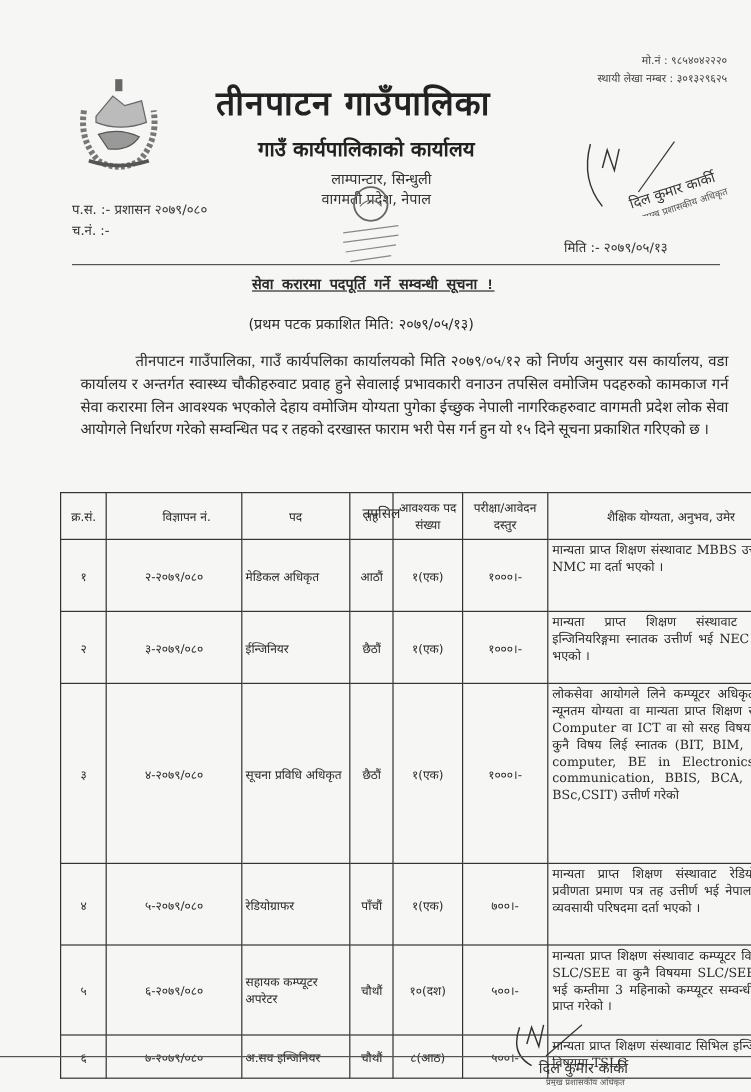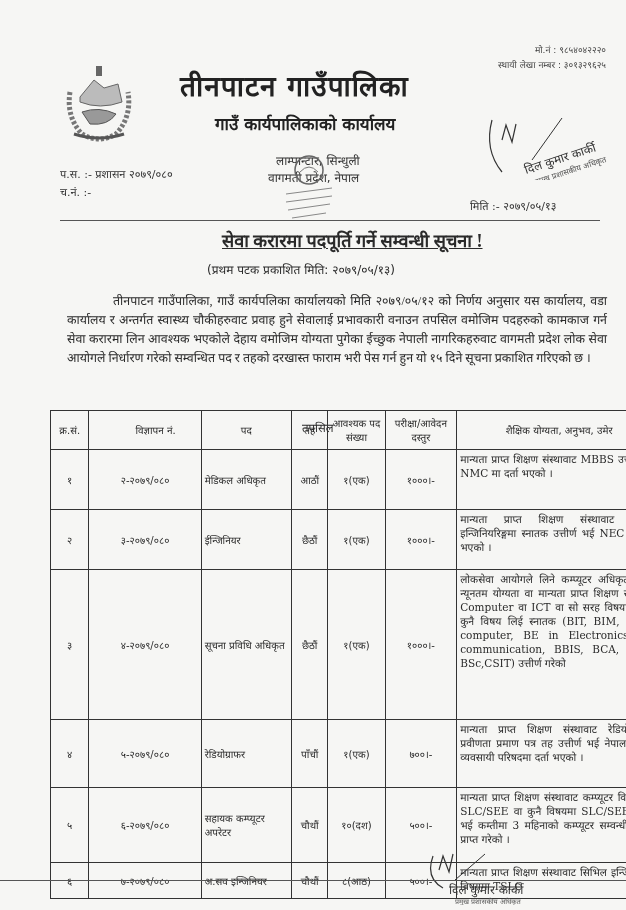--- a/index.html
+++ b/index.html
@@ -3,26 +3,26 @@
 <meta charset="utf-8">
 <style>
   html, body { margin:0; padding:0; }
   body { width:626px; height:910px; background:#f6f6f4; position:relative; overflow:hidden;
          font-family:"DejaVu Serif", serif; color:#2a2a2a; }
   .abs { position:absolute; }
   .contact { right:20px; font-size:9px; color:#444; font-family:"DejaVu Sans", sans-serif; }
   .emblem { left:60px; top:62px; width:78px; height:82px; }
   .title { left:180px; top:66px; font-size:28px; font-weight:bold; letter-spacing:1px; color:#222; font-family:"DejaVu Sans", sans-serif; }
   .subtitle { left:215px; top:112px; font-size:17px; font-weight:bold; color:#222; font-family:"DejaVu Sans", sans-serif; }
-  .addr { font-size:12px; color:#333; font-family:"DejaVu Sans", sans-serif;margin-top:12px; }
+  .addr { font-size:12px; color:#333; font-family:"DejaVu Sans", sans-serif; }
   .ref { font-size:11px; color:#333; font-family:"DejaVu Sans", sans-serif; }
   .stamp { left:278px; top:150px; width:62px; height:80px; }
   .sig { left:482px; top:110px; width:140px; height:70px; }
   .rule { left:60px; width:540px; height:1px; background:#555; }
-  .heading { left:222px; top:228px; font-size:18px; font-weight:bold; text-decoration:underline; font-family:Liberation Serif, serif; }
+  .heading { left:210px; top:228px; font-size:12px; font-weight:bold; text-decoration:underline; font-family:Liberation Mono, monospace; }
   .pubdate { left:207px; top:261px; font-size:12px; font-family:"DejaVu Sans", sans-serif; }
   .para { left:67px; top:292px; width:540px; font-size:12.4px; line-height:19px; text-align:justify; font-family:Liberation Serif, serif; }
   .para .indent { display:inline-block; width:46px; }
   .tapsil { left:302px; top:396px; font-size:11.5px; font-family:"DejaVu Sans", sans-serif;margin-top:24px; }
   table.vac { position:absolute; left:50px; top:410px; width:612px; border-collapse:collapse;
               font-family:"DejaVu Sans", sans-serif; font-size:10px; color:#2a2a2a; }
   table.vac th, table.vac td { border:1px solid #333; padding:2px 3px; vertical-align:middle; }
   table.vac th { font-weight:normal; font-size:10px; text-align:center; height:34px; }
   table.vac td.c { text-align:center; }
   table.vac td.qual { font-family:"DejaVu Serif", serif; font-size:10.5px; line-height:14px; text-align:justify; vertical-align:top; width:190px; }

